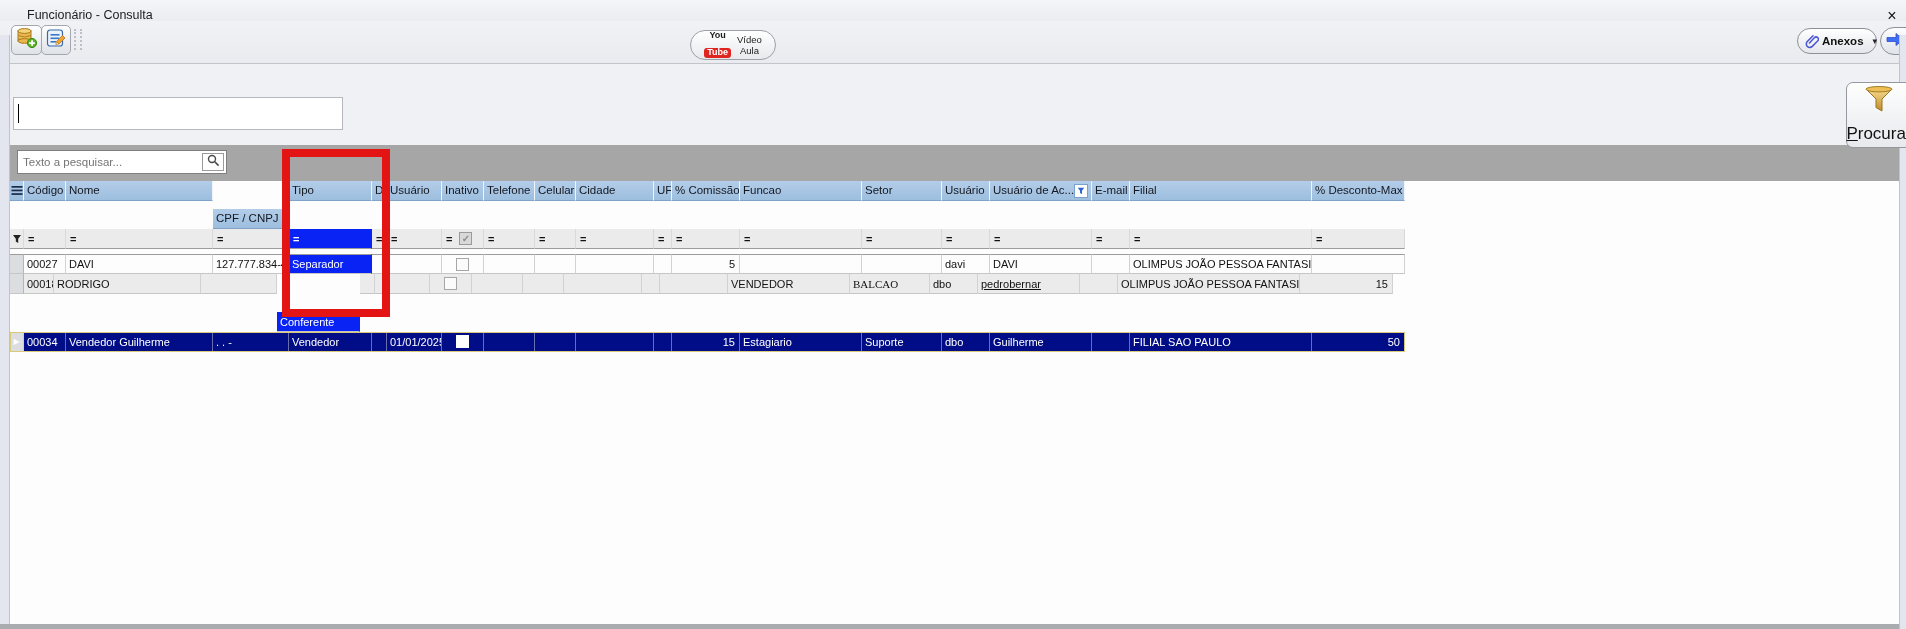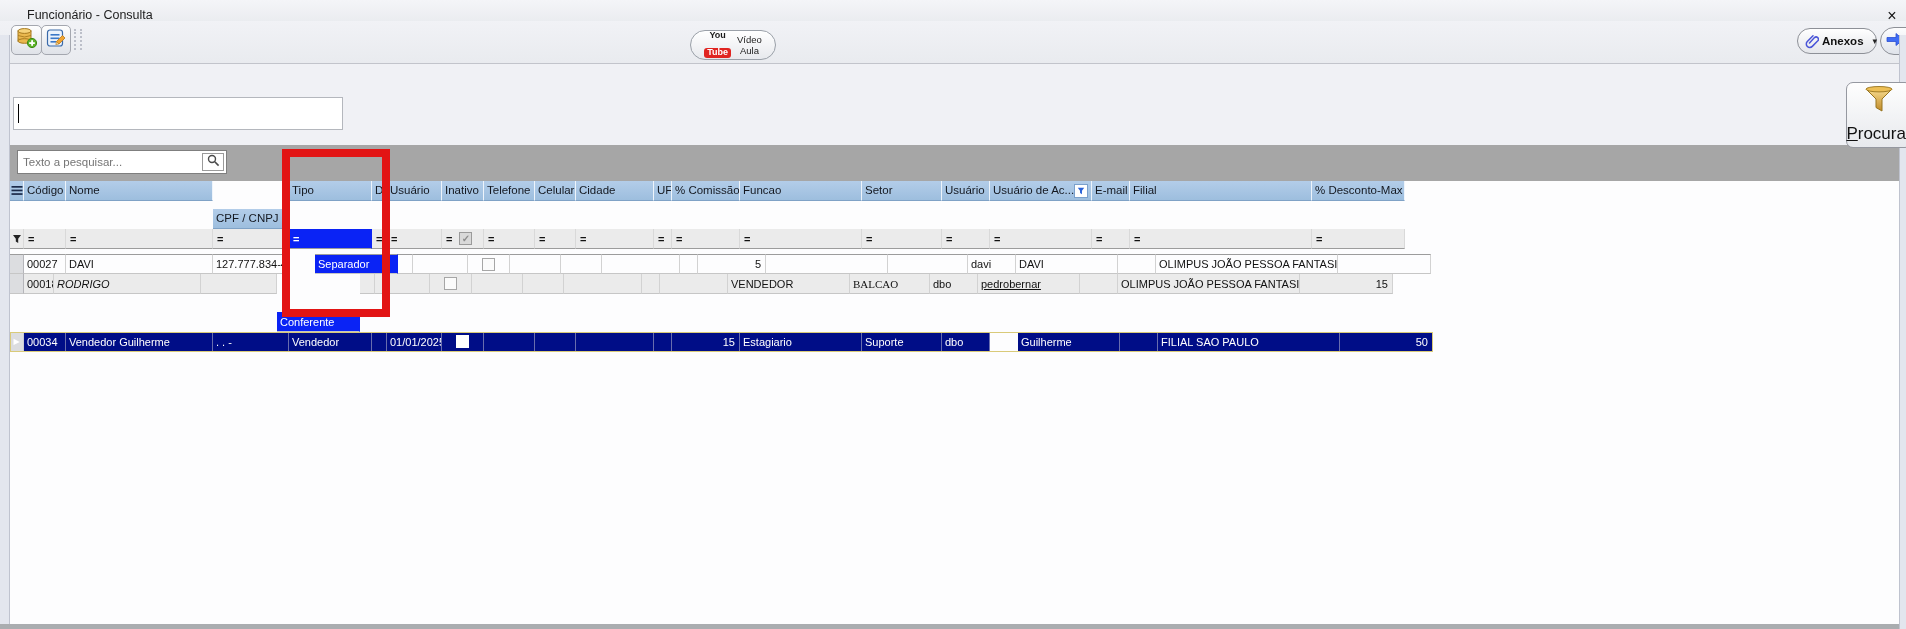--- a/index.html
+++ b/index.html
@@ -343,21 +343,21 @@
           <span>=</span>
         </div>
       </div>
     <div class="gaprow"></div>
     <div id="gbody">
         <div class="grow row-first">
           <div class="dcell ind" style="width: 14px;"></div>
           <div class="dcell" style="width: 42px;">00027</div>
           <div class="dcell" style="width: 147px;">DAVI</div>
           <div class="dcell" style="width: 76px;">127.777.834-44</div>
-          <div class="dcell blue" style="width: 83px; margin-left: 26px;">Separador</div>
+          <div class="dcell blue" style="width: 83px;">Separador</div>
           <div class="dcell" style="width: 15px;"></div>
           <div class="dcell" style="width: 55px;"></div>
           <div class="dcell" style="width: 42px; justify-content: center;">
             <span class="cb"></span>
           </div>
           <div class="dcell" style="width: 51px;"></div>
           <div class="dcell" style="width: 41px;"></div>
           <div class="dcell" style="width: 78px;"></div>
           <div class="dcell" style="width: 18px;"></div>
           <div class="dcell num" style="width: 68px;">5</div>
@@ -365,21 +365,21 @@
           <div class="dcell" style="width: 80px;"></div>
           <div class="dcell" style="width: 48px;">davi</div>
           <div class="dcell" style="width: 102px;">DAVI</div>
           <div class="dcell" style="width: 38px;"></div>
           <div class="dcell" style="width: 182px;">OLIMPUS JOÃO PESSOA FANTASIA</div>
           <div class="dcell num" style="width: 93px;"></div>
         </div>
         <div class="grow row-alt">
           <div class="dcell ind" style="width: 14px;"></div>
           <div class="dcell" style="width: 30px;">00018</div>
-          <div class="dcell" style="width: 147px; font-style: italic;">RODRIGO</div>
+          <div class="dcell" style="width: 147px;">RODRIGO</div>
           <div class="dcell" style="width: 76px;"></div>
           <div class="dcell blue" style="width: 83px;">Conferente</div>
           <div class="dcell" style="width: 15px;"></div>
           <div class="dcell" style="width: 55px;"></div>
           <div class="dcell" style="width: 42px; justify-content: center;">
             <span class="cb"></span>
           </div>
           <div class="dcell" style="width: 51px;"></div>
           <div class="dcell" style="width: 41px;"></div>
           <div class="dcell" style="width: 78px;"></div>
@@ -405,21 +405,21 @@
             <span class="cb sel"></span>
           </div>
           <div class="dcell" style="width: 51px;"></div>
           <div class="dcell" style="width: 41px;"></div>
           <div class="dcell" style="width: 78px;"></div>
           <div class="dcell" style="width: 18px;"></div>
           <div class="dcell num" style="width: 68px;">15</div>
           <div class="dcell" style="width: 122px;">Estagiario</div>
           <div class="dcell" style="width: 80px;">Suporte</div>
           <div class="dcell" style="width: 48px;">dbo</div>
-          <div class="dcell" style="width: 102px; margin-left: 28px;">Guilherme</div>
+          <div class="dcell" style="width: 102px;">Guilherme</div>
           <div class="dcell" style="width: 38px;"></div>
           <div class="dcell" style="width: 182px;">FILIAL SAO PAULO</div>
           <div class="dcell num" style="width: 93px;">50</div>
         </div>
       </div>
   </div>
 </div>
 
 <div class="red-box"></div>
 <div class="left-strip"></div>

